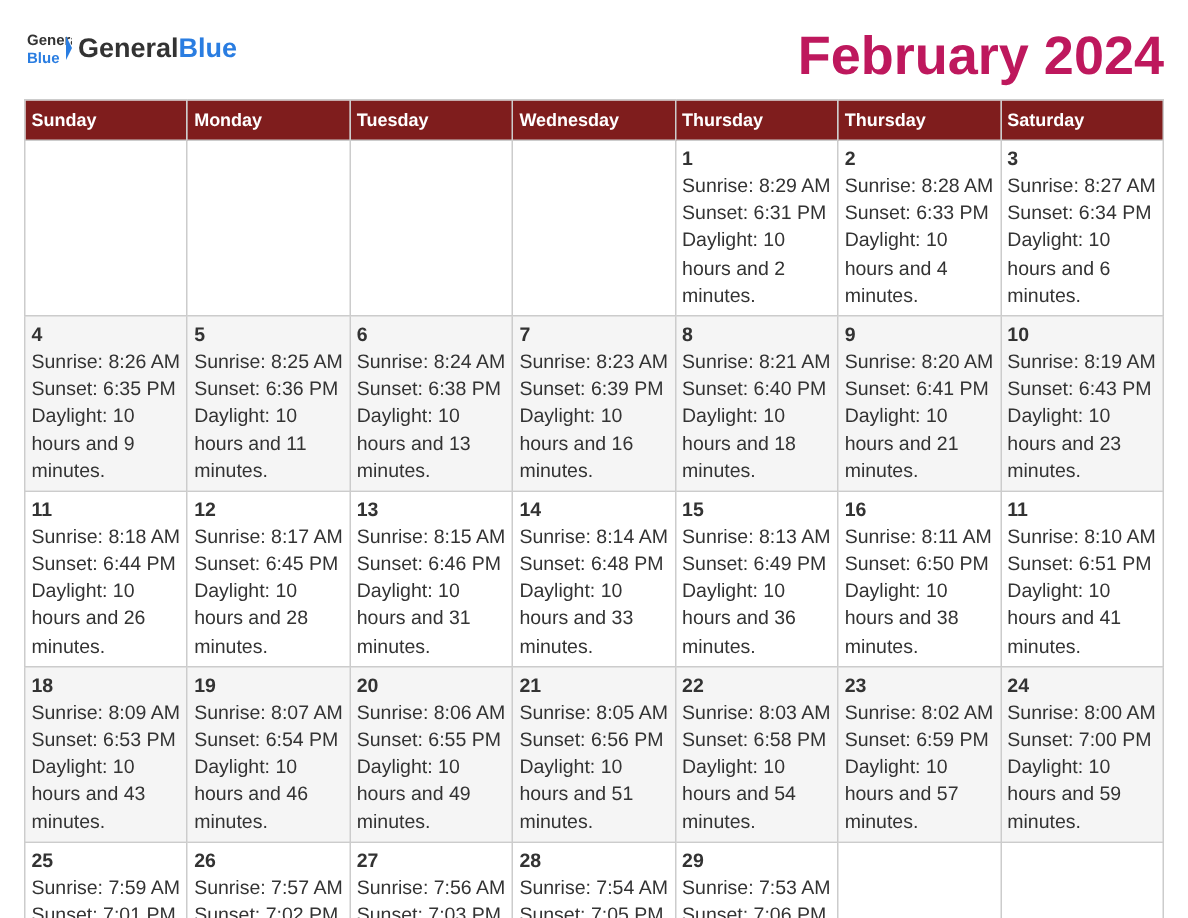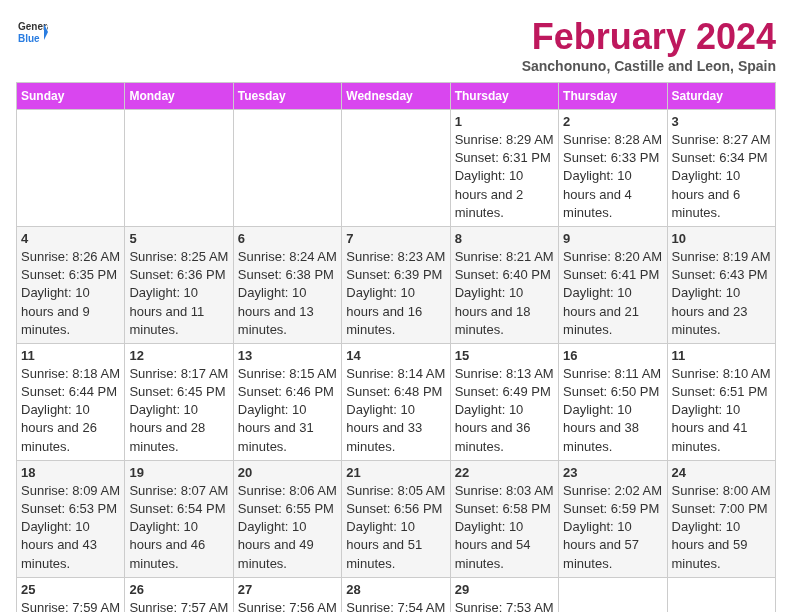--- a/index.html
+++ b/index.html
@@ -42,21 +42,21 @@
       font-size: 14px;
       color: #555;
       font-weight: bold;
     }
     .calendar-table {
       width: 100%;
       border-collapse: collapse;
       font-size: 11px;
     }
     .calendar-table thead th {
-      background-color: #d946ef;
+      background-color: #7f1d1d;
       color: #fff;
       padding: 6px 4px;
       text-align: left;
       font-size: 12px;
       font-weight: bold;
       border: 1px solid #ccc;
     }
     .calendar-table tbody td {
       border: 1px solid #ccc;
       vertical-align: top;
@@ -87,24 +87,26 @@
 <body>
 
 <div class="header-area">
   <div class="logo">
     <svg class="logo-icon" viewBox="0 0 32 32">
       <rect x="0" y="0" width="32" height="32" fill="white"></rect>
       <text x="2" y="14" font-size="10" font-weight="bold" fill="#333">General</text>
       <text x="2" y="26" font-size="10" font-weight="bold" fill="#2a7de1">Blue</text>
       <polygon points="28,8 32,16 28,24" fill="#2a7de1"></polygon>
     </svg>
+    <div>
+      <span class="logo-general">General</span><span class="logo-blue">Blue</span>
+    </div>
   </div>
   <div class="title-block">
     <div class="month-title">February 2024</div>
-    <div class="subtitle">Sanchonuno, Castille and Leon, Spain</div>
   </div>
 </div>
 
 <table class="calendar-table">
   <thead>
     <tr>
     <th>Sunday</th>
         <th>Monday</th>
         <th>Tuesday</th>
         <th>Wednesday</th>
@@ -252,21 +254,21 @@
 Daylight: 10 hours and 51 minutes.</div>
         </td>
         <td>
           <div class="day-number">22</div>
           <div class="day-info" style="white-space: pre-line;">Sunrise: 8:03 AM
 Sunset: 6:58 PM
 Daylight: 10 hours and 54 minutes.</div>
         </td>
         <td>
           <div class="day-number">23</div>
-          <div class="day-info" style="white-space: pre-line;">Sunrise: 2:02 AM
+          <div class="day-info" style="white-space: pre-line;">Sunrise: 8:02 AM
 Sunset: 6:59 PM
 Daylight: 10 hours and 57 minutes.</div>
         </td>
         <td>
           <div class="day-number">24</div>
           <div class="day-info" style="white-space: pre-line;">Sunrise: 8:00 AM
 Sunset: 7:00 PM
 Daylight: 10 hours and 59 minutes.</div>
         </td>
       </tr>

